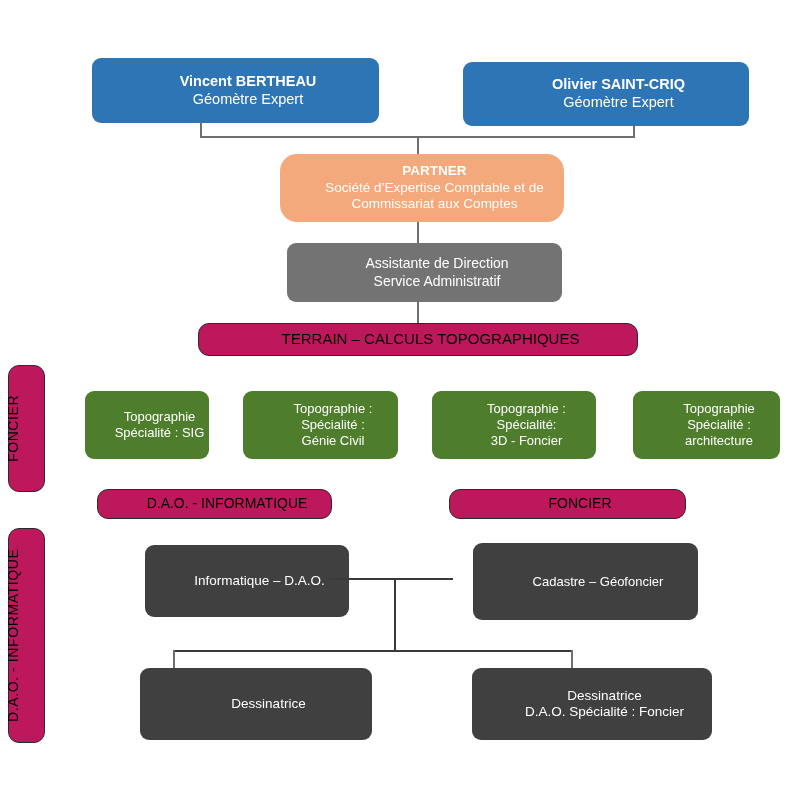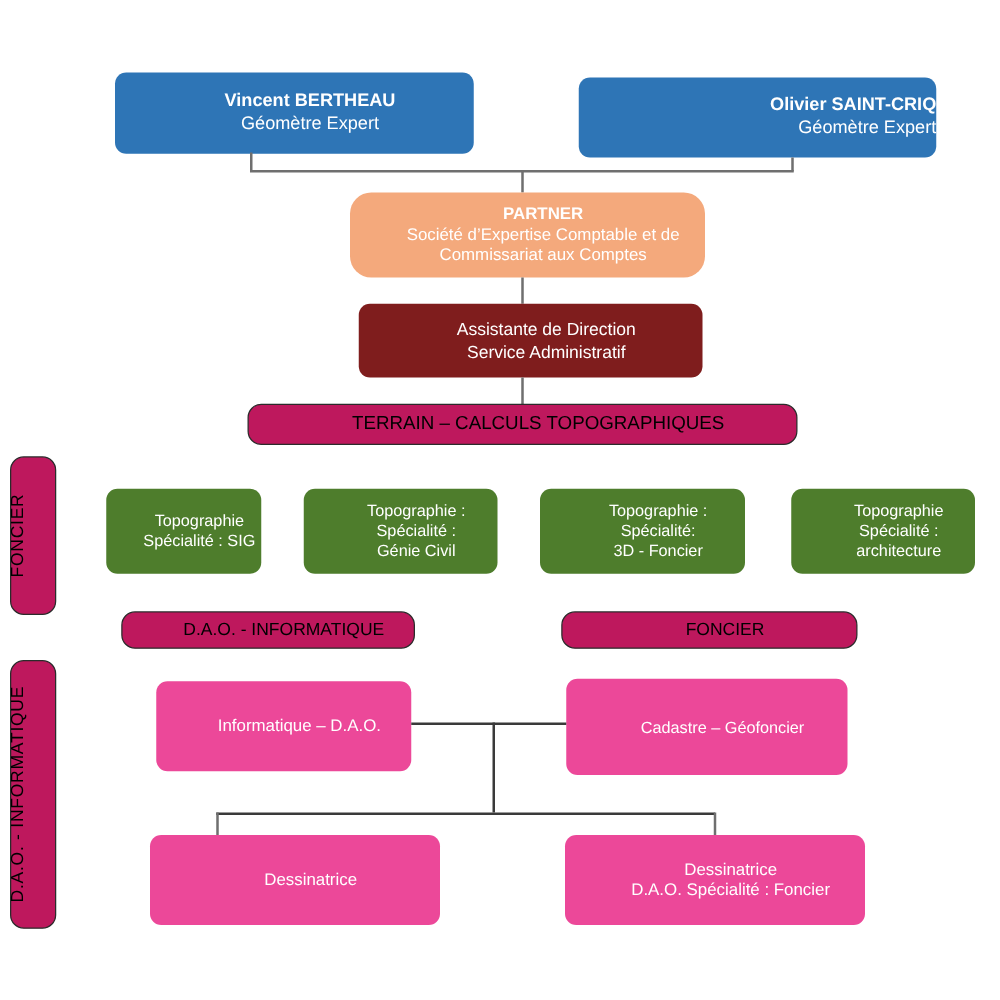--- a/index.html
+++ b/index.html
@@ -34,23 +34,23 @@
     line-height: 1.22;
     white-space: pre-line;
     border-radius: 9px;
     padding-left: 25px;
   }
 
   .node.filled { color: #ffffff; }
 
   .node.blue     { background: #2E75B6; }
   .node.salmon   { background: #F4A97C; border-radius: 17px; }
-  .node.slate    { background: #7f1d1d; }
+  .node.slate    { background: #737373; }
   .node.green    { background: #4E7D2C; }
-  .node.orange   { background: #ec4899; }
+  .node.orange   { background: #404040; margin-left: 20px; }
 
   .node.outline {
     background: #be185d;
     border: 1.4px solid #2b2b2b;
     color: #000000;
     border-radius: 11px;
   }
 
   .node.rot {
     writing-mode: vertical-rl;
@@ -80,21 +80,21 @@
 
   <div class="node outline rot" style="left:8px; top:528px; width:37px; height:215px; font-size:14px;">
     <span>D.A.O. - INFORMATIQUE</span>
   </div>
 
   <div class="node filled blue" style="left:92px; top:58px; width:287px; height:65px; font-size:14.5px; flex-direction:column;">
     <span class="t-bold">Vincent BERTHEAU</span>
     <span>Géomètre Expert</span>
   </div>
 
-  <div class="node filled blue" style="left:463px; top:62px; width:286px; height:64px; font-size:14.5px; flex-direction:column;align-items:flex-end;">
+  <div class="node filled blue" style="left:463px; top:62px; width:286px; height:64px; font-size:14.5px; flex-direction:column;">
     <span class="t-bold">Olivier SAINT-CRIQ</span>
     <span>Géomètre Expert</span>
   </div>
 
   <div class="line v" style="left:200px; top:122px; height:15px;"></div>
   <div class="line v" style="left:633px; top:126px; height:11px;"></div>
   <div class="line h" style="left:200px; top:136px; width:435px;"></div>
   <div class="line v" style="left:417px; top:136px; height:18px;"></div>
 
   <div class="node filled salmon" style="left:280px; top:154px; width:284px; height:68px; font-size:13.5px; flex-direction:column;">

